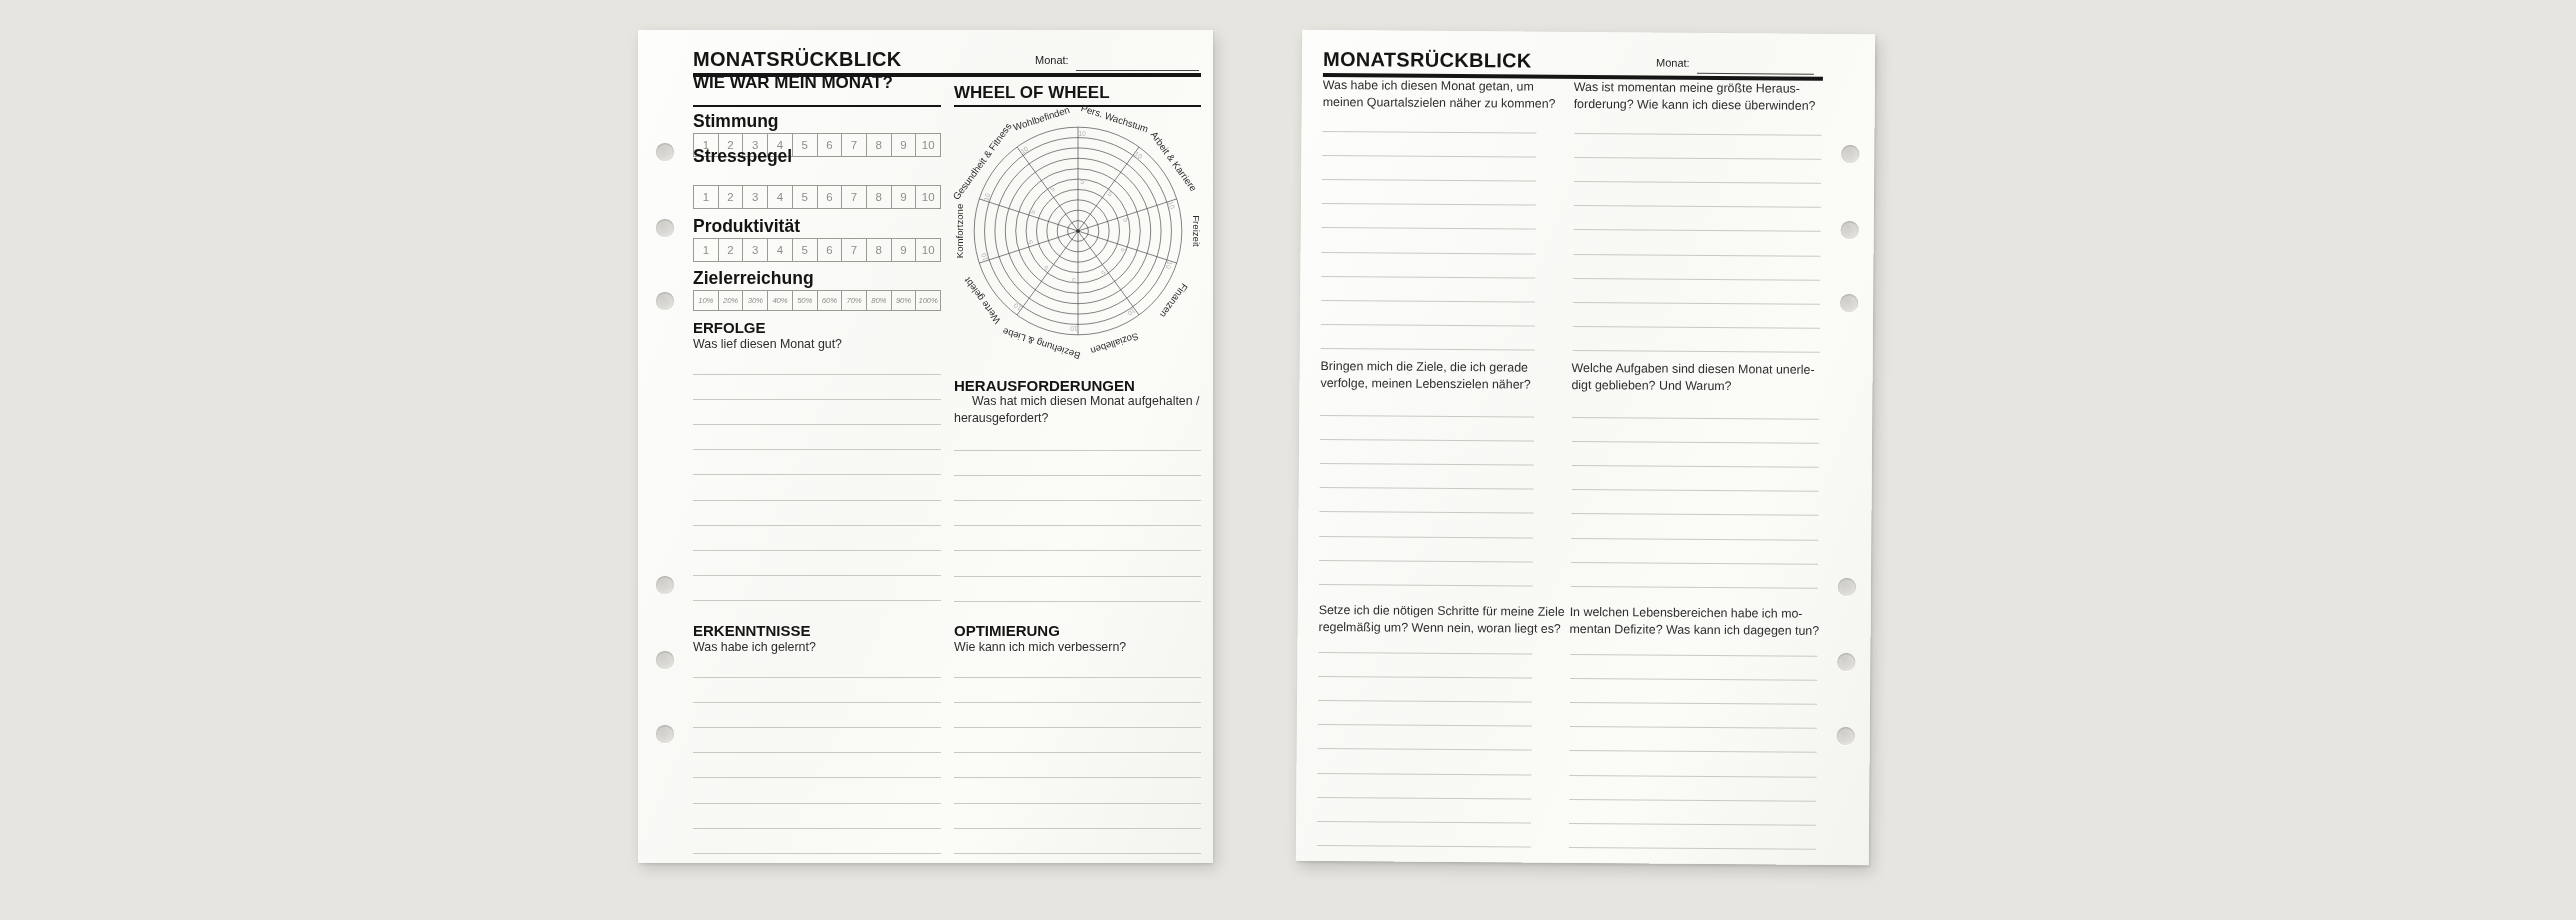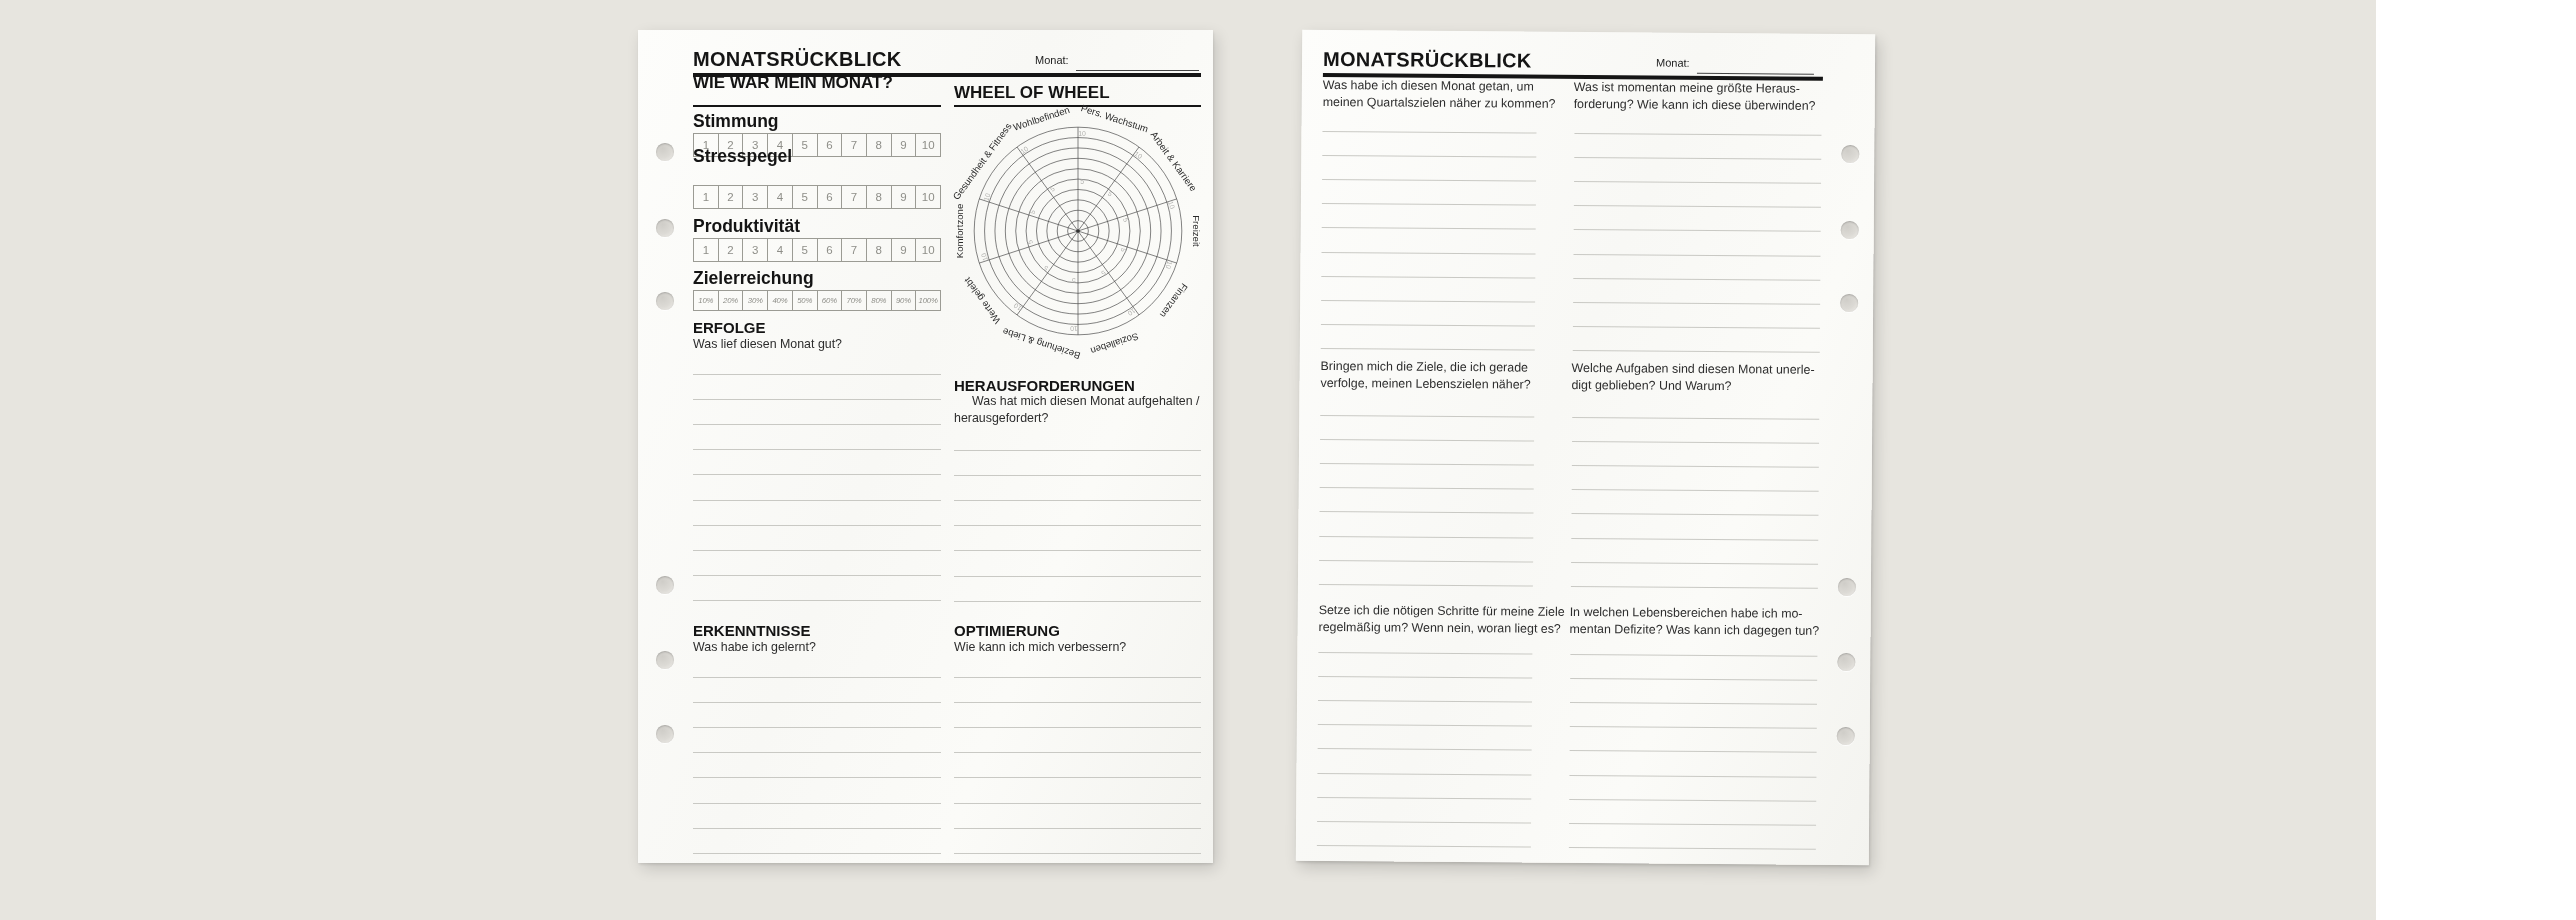--- a/index.html
+++ b/index.html
@@ -1,16 +1,16 @@
 <!DOCTYPE html>
 <html style="font-size:14.7px"><head>
 <meta charset="utf-8">
 <style>
   html,body{margin:0;padding:0;}
-  .canvas{position:relative;width:2376px;height:920px;background:#e7e5df;overflow:hidden;
+  .canvas{position:relative;width:2576px;height:920px;background:#e7e5df;overflow:hidden;
           font-family:"Liberation Sans","DejaVu Sans",sans-serif;}
   .page{position:absolute;
         background:linear-gradient(112deg,#fdfdfb 0%,#f8f8f5 45%,#fbfbf8 70%,#f3f3ef 100%);
         box-shadow:0.9px 1.8px 2.8px rgba(0,0,0,.12),3.7px 6.4px 14.7px rgba(0,0,0,.16);}
   .page-left{left:638px;top:30px;width:575px;height:833px;}
   .page-right{left:1299px;top:32px;width:573px;height:831px;transform:rotate(.45deg);}
   .abs{position:absolute;}
   .title{font-size:20px;font-weight:bold;letter-spacing:0.3px;color:#151515;white-space:nowrap;}
   .monat{font-size:11px;color:#222;}
   .mline{height:1.3px;background:#444;}

